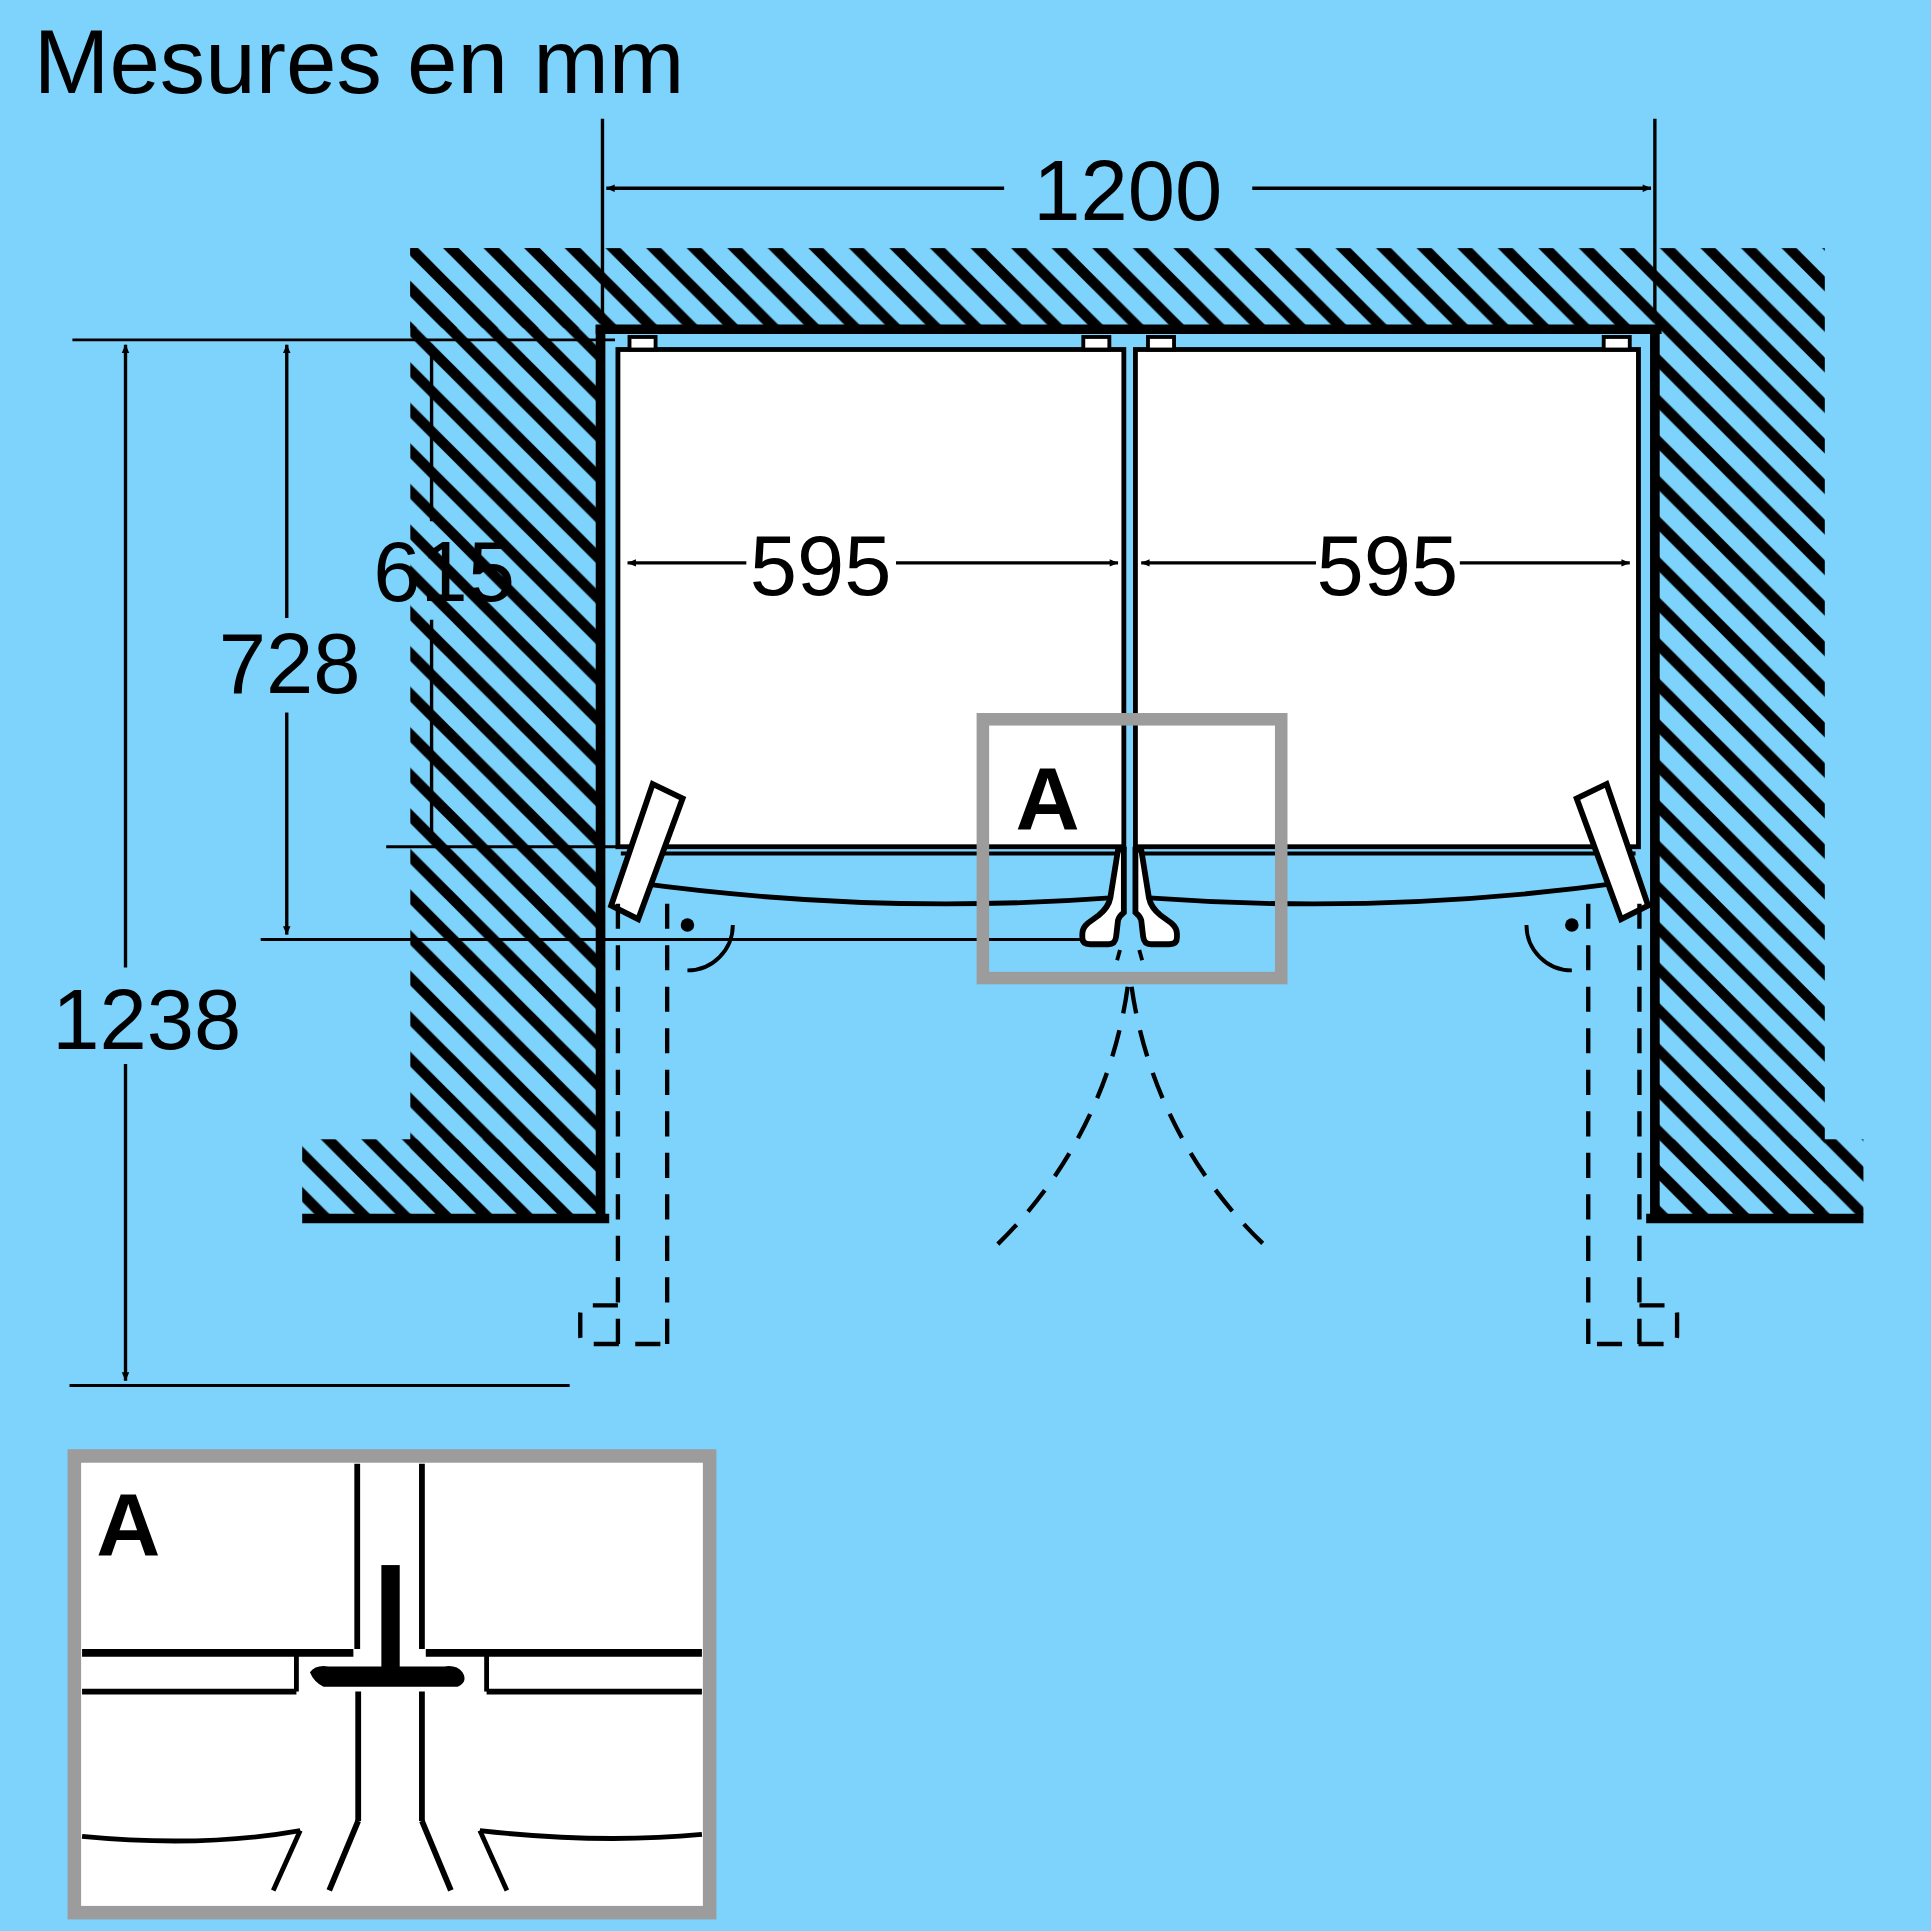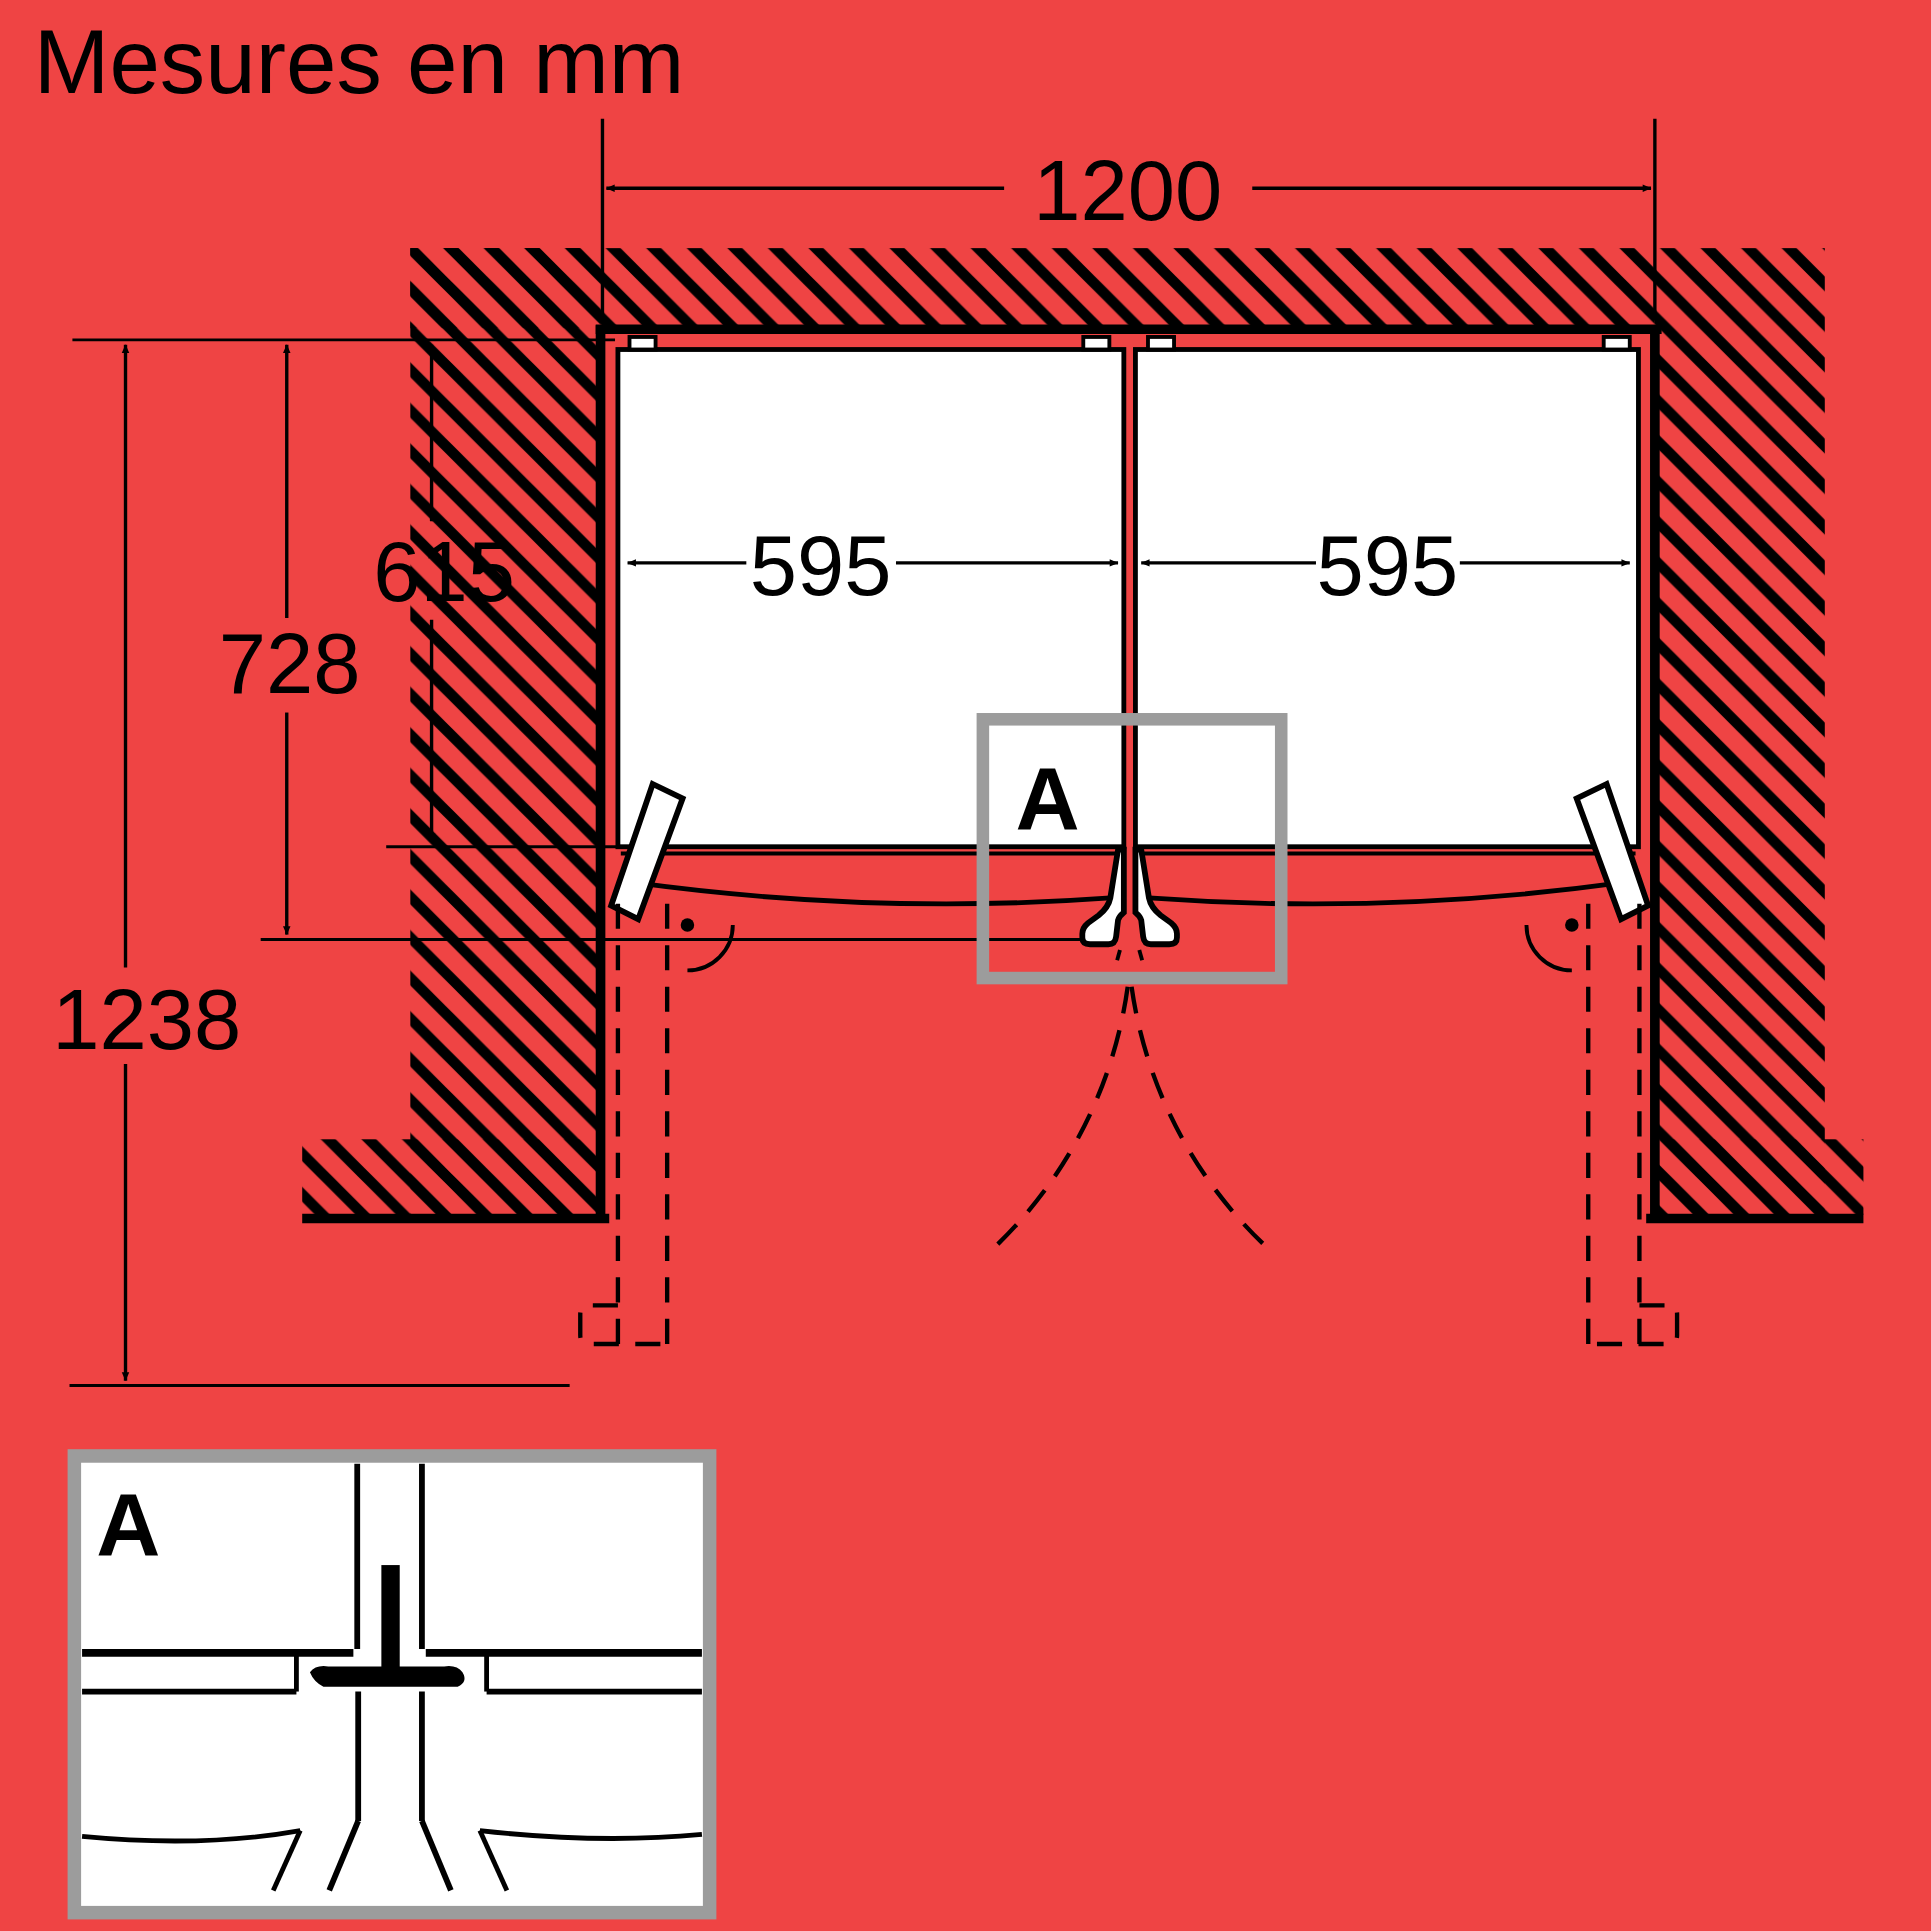--- a/index.html
+++ b/index.html
@@ -1,16 +1,16 @@
 <!DOCTYPE html>
 <html><head>
 <meta charset="utf-8">
 <style>
   html,body{margin:0;padding:0;background:#ffffff;}
-  .page{position:relative;width:1931px;height:1931px;background:#ef4444;overflow:hidden;
+  .page{position:relative;width:1931px;height:1931px;background:#7dd3fc;overflow:hidden;
         font-family:"Liberation Sans", sans-serif;}
   svg{position:absolute;left:0;top:0;}
   text{fill:#000;}
   .title{font-size:94px;}
   .dim{font-size:88px;}
   .marker{font-size:92px;font-weight:bold;}
 </style>
 </head>
 <body>
 

